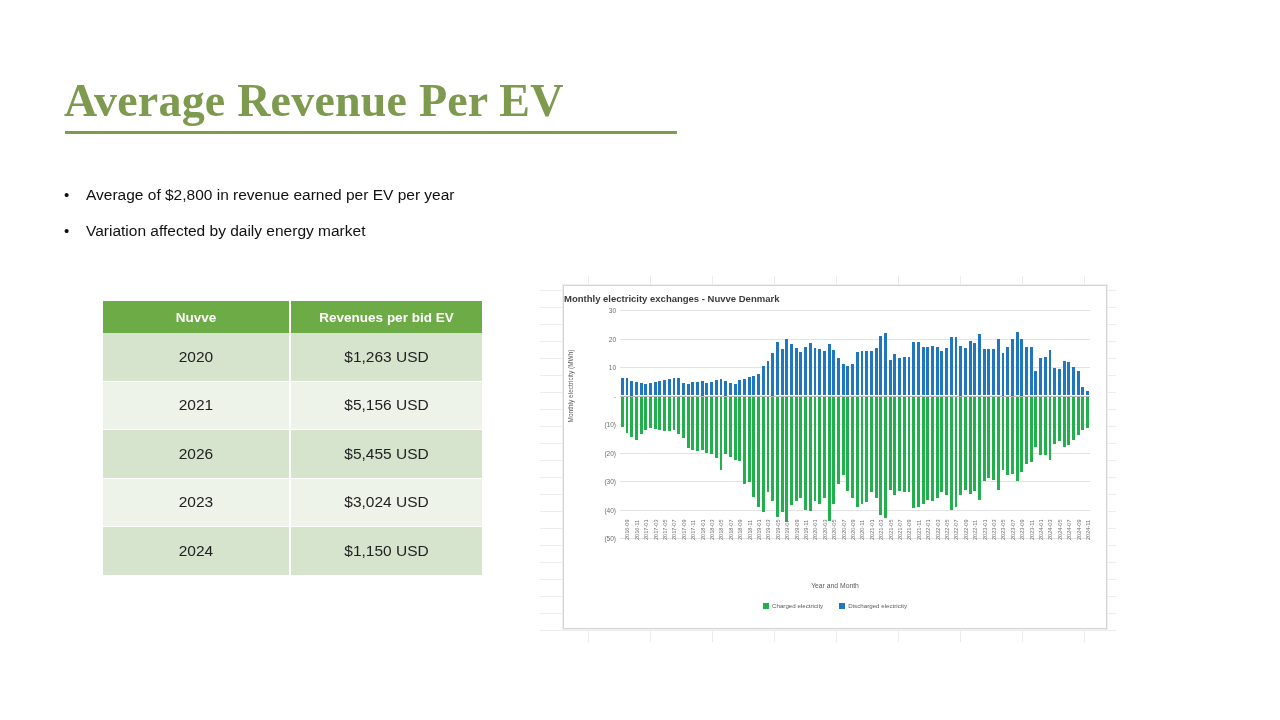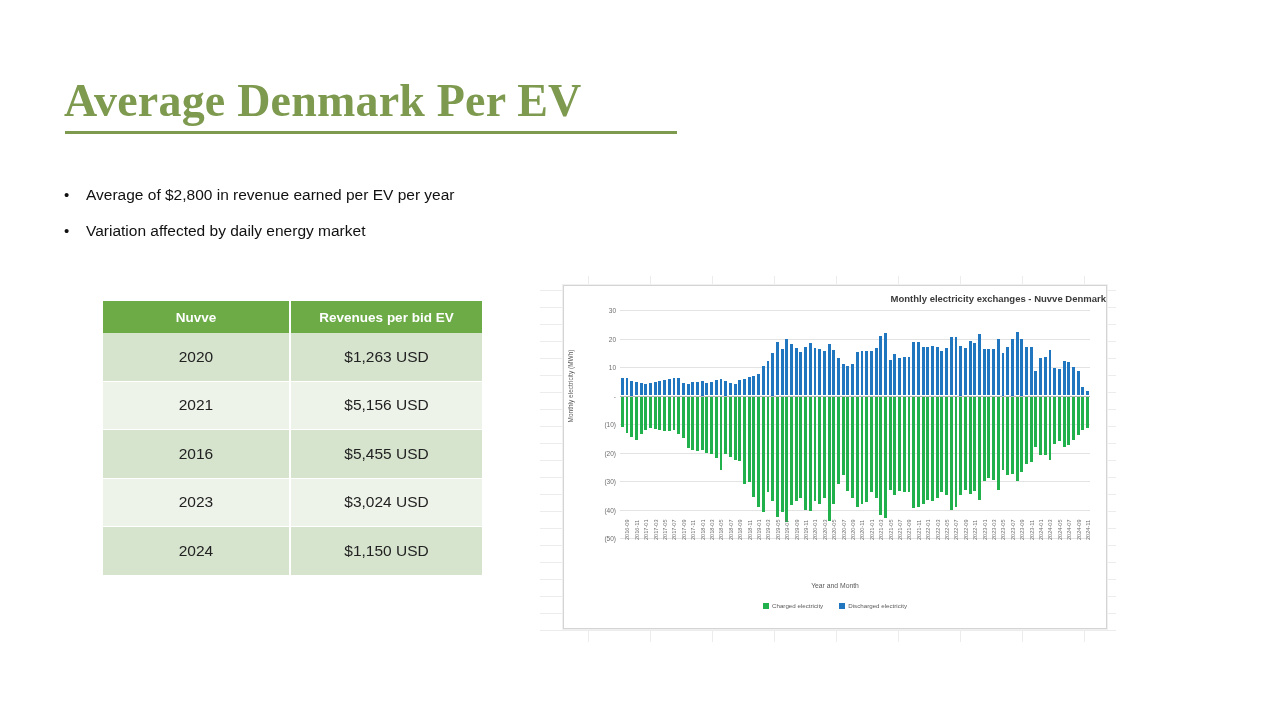--- a/index.html
+++ b/index.html
@@ -50,21 +50,21 @@
     background:#ffffff;overflow:hidden;
   }
   .sheet-vline{position:absolute;top:0;bottom:0;width:1px;background:#ececec;}
   .sheet-hline{position:absolute;left:0;right:0;height:1px;background:#ececec;}
   
   #chart-panel{
     position:absolute;left:563px;top:285px;width:542px;height:342px;
     background:#ffffff;border:1px solid #d4d4d4;box-shadow:0 0 0 1px #f0f0f0;
   }
   #chart-title{
-    position:absolute;left:0;right:0;top:7px;text-align:right;
+    position:absolute;left:0;right:0;top:7px;text-align:left;
     font-size:9.5px;color:#3a3a3a;font-weight:bold;
   }
   #y-axis-title{
     position:absolute;left:3px;top:160px;width:120px;
     transform:rotate(-90deg);transform-origin:left top;
     font-size:6.5px;color:#5a5a5a;text-align:center;white-space:nowrap;
   }
   
   #plot{
     position:absolute;left:56px;top:24px;width:470px;height:228px;
@@ -94,21 +94,21 @@
     position:absolute;left:0;right:0;top:316px;
     display:flex;justify-content:center;align-items:center;gap:16px;
   }
   .legend-item{display:flex;align-items:center;gap:3px;}
   .legend-swatch{width:6px;height:6px;display:inline-block;}
   .legend-label{font-size:6.2px;color:#5a5a5a;}
 </style>
 </head>
 <body>
 
-<div id="slide-title">Average Denmark Per EV</div>
+<div id="slide-title">Average Revenue Per EV</div>
 <div id="title-underline"></div>
 
 <div id="bullets">
   <div class="bullet-row">
     <span class="bullet-dot">•</span>
     <span class="bullet-text">Average of $2,800 in revenue earned per EV per year</span>
   </div>
   <div class="bullet-row">
     <span class="bullet-dot">•</span>
     <span class="bullet-text">Variation affected by daily energy market</span>
@@ -129,21 +129,21 @@
   <tbody id="rev-tbody">
       <tr class="odd">
         <td>2020</td>
         <td>$1,263 USD</td>
       </tr>
       <tr class="even">
         <td>2021</td>
         <td>$5,156 USD</td>
       </tr>
       <tr class="odd">
-        <td>2016</td>
+        <td>2026</td>
         <td>$5,455 USD</td>
       </tr>
       <tr class="even">
         <td>2023</td>
         <td>$3,024 USD</td>
       </tr>
       <tr class="odd">
         <td>2024</td>
         <td>$1,150 USD</td>
       </tr>

